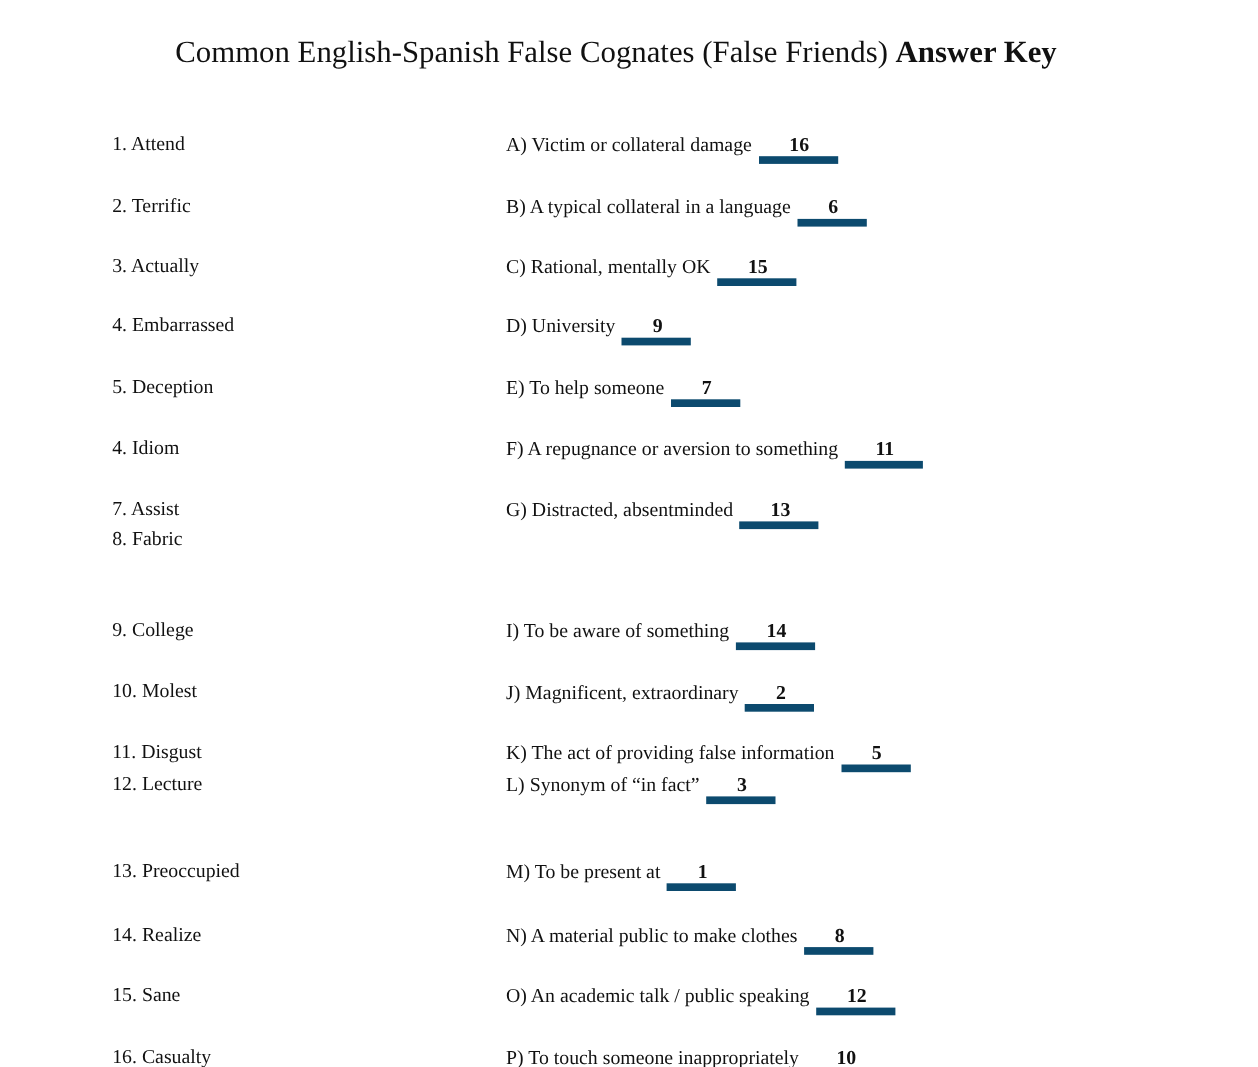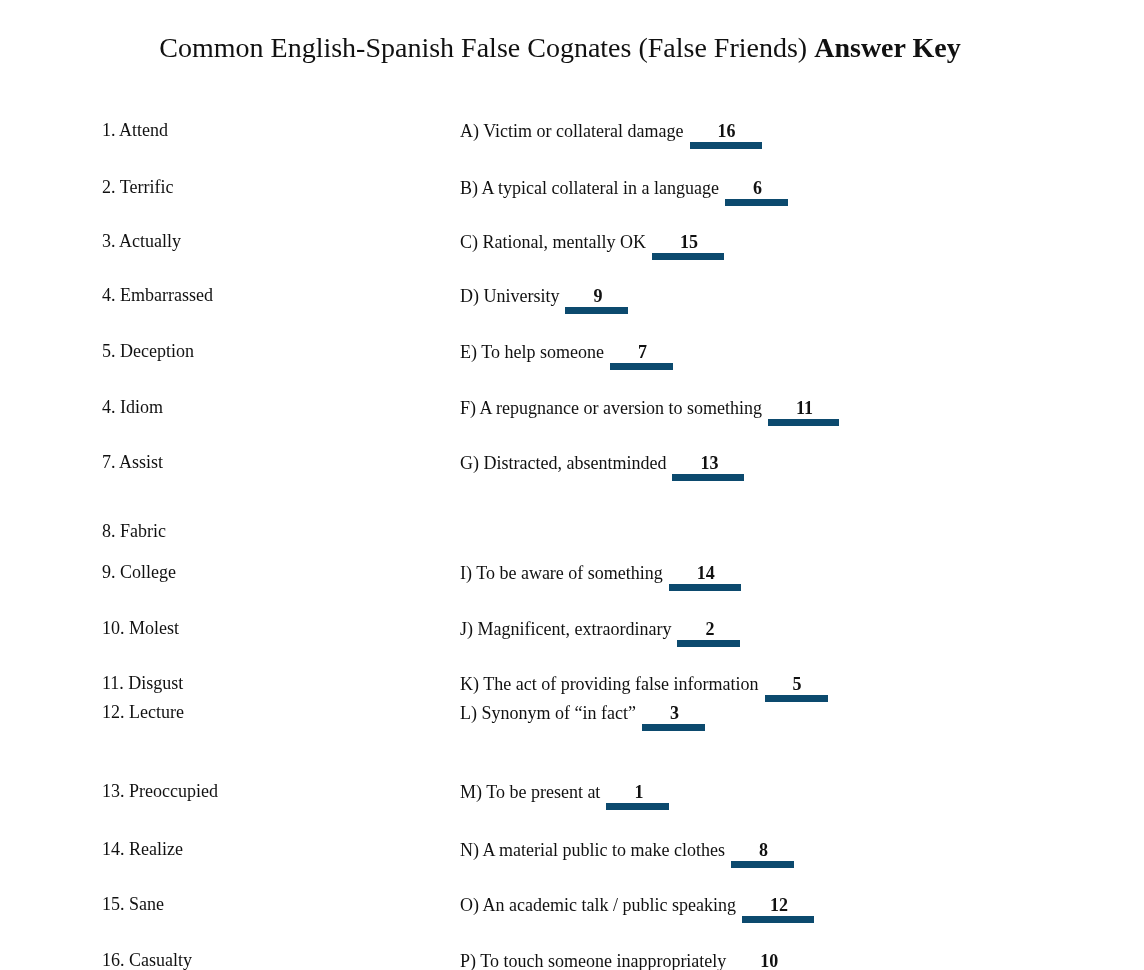--- a/index.html
+++ b/index.html
@@ -41,21 +41,21 @@
       <span class="def"><span>E) To help someone</span><span class="blank">7</span></span>
     </div>
     <div class="row" style="top: 396.5px;">
       <span class="term">4. Idiom</span>
       <span class="def"><span>F) A repugnance or aversion to something</span><span class="blank">11</span></span>
     </div>
     <div class="row" style="top: 451.8px;">
       <span class="term">7. Assist</span>
       <span class="def"><span>G) Distracted, absentminded</span><span class="blank">13</span></span>
     </div>
-    <div class="row" style="top: 521px;">
+    <div class="row" style="top: 479px;">
       <span class="term">8. Fabric</span>
     </div>
     <div class="row" style="top: 562.4px;">
       <span class="term">9. College</span>
       <span class="def"><span>I) To be aware of something</span><span class="blank">14</span></span>
     </div>
     <div class="row" style="top: 617.7px;">
       <span class="term">10. Molest</span>
       <span class="def"><span>J) Magnificent, extraordinary</span><span class="blank">2</span></span>
     </div>

